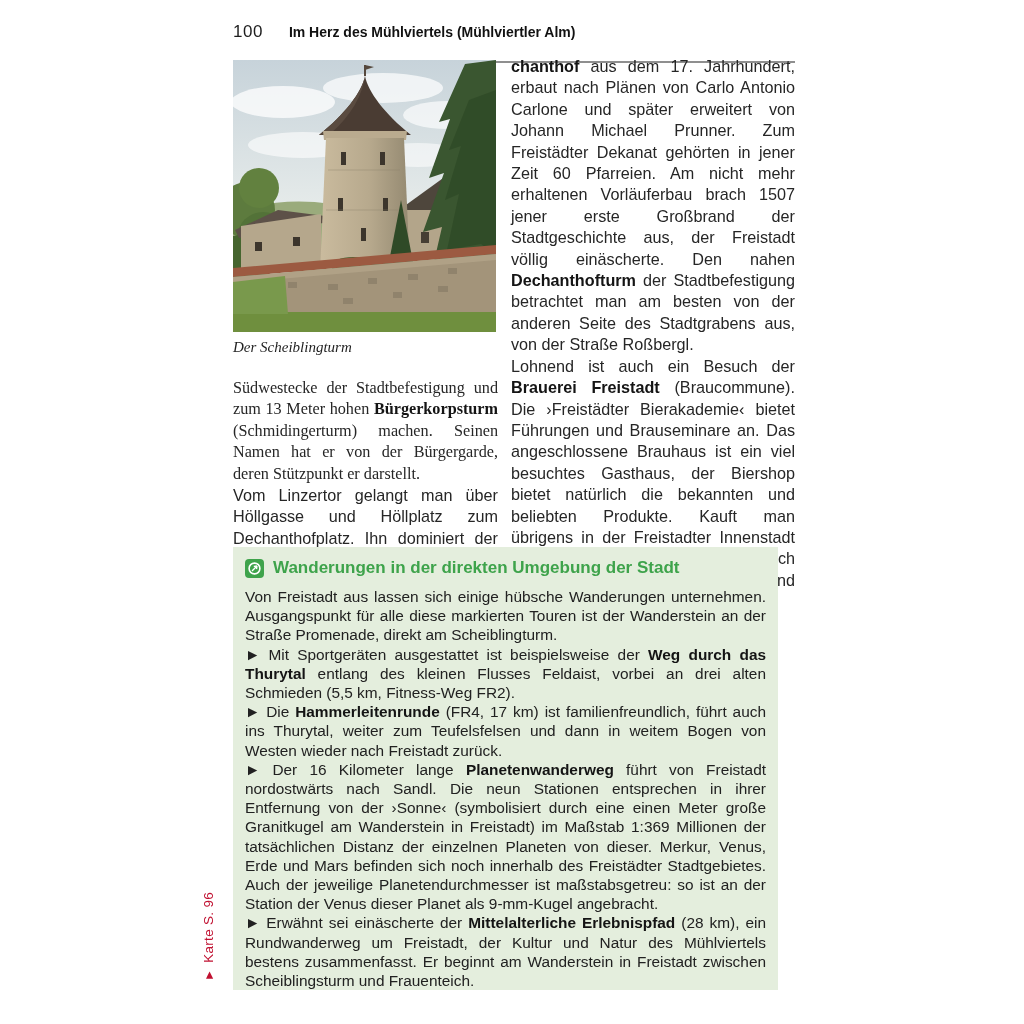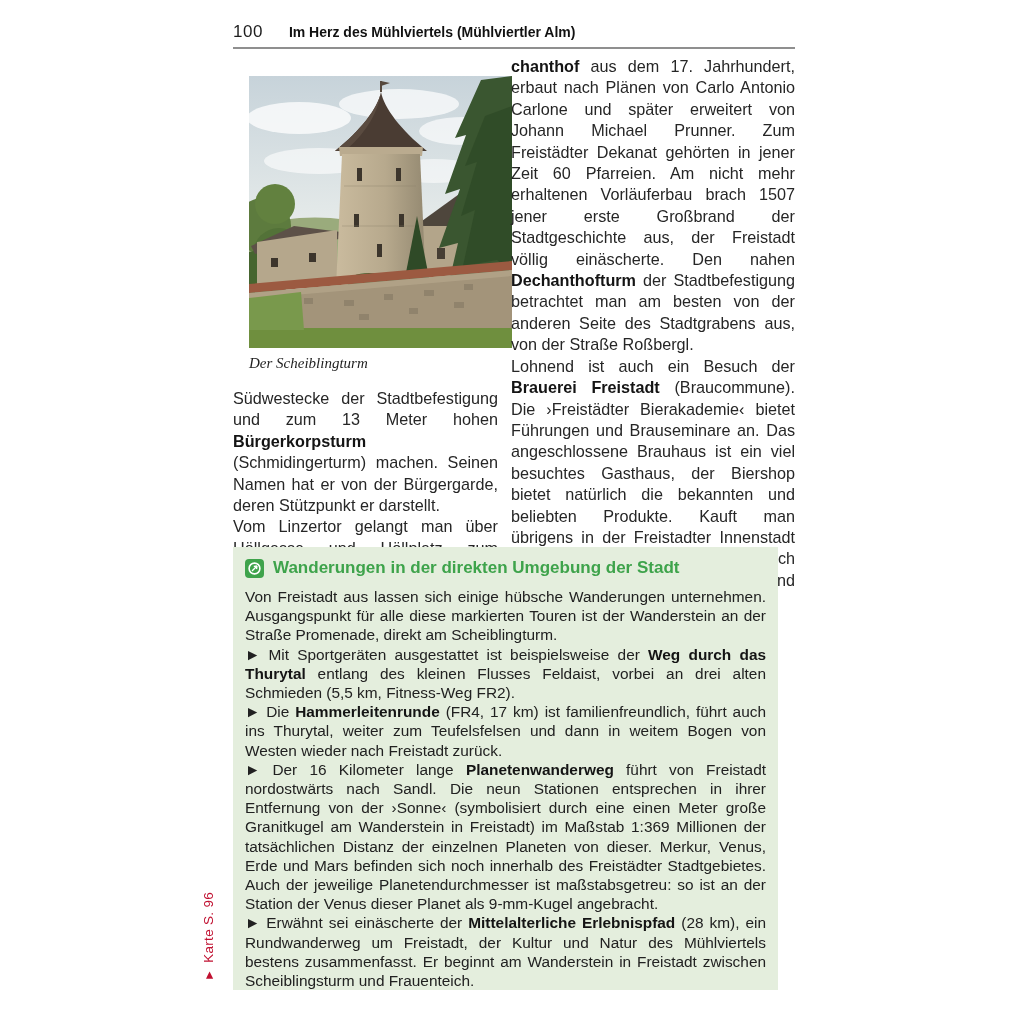--- a/index.html
+++ b/index.html
@@ -1,32 +1,32 @@
 <!DOCTYPE html>
 <html lang="de"><head>
 <meta charset="utf-8">
 <style>
   html,body{margin:0;padding:0;}
   body{width:1024px;height:1024px;background:#ffffff;font-family:"Liberation Sans",sans-serif;position:relative;overflow:hidden;}
   .page{position:absolute;inset:0;background:#ffffff;}
 
   
-  .page-header{position:absolute;left:233px;top:22px;width:562px;display:flex;align-items:baseline;gap:26px;border-bottom:2px solid #8f8f8f;padding-bottom:5px;}
+  .page-header{position:absolute;left:233px;top:22px;width:562px;display:flex;align-items:baseline;gap:26px;border-bottom:2px solid #8f8f8f;padding-bottom:19px;}
   .page-num{font-size:17px;color:#1d1d1d;font-weight:400;letter-spacing:.5px;}
   .chapter-title{font-size:14px;font-weight:bold;color:#111;margin:0;}
 
   
   .columns{position:absolute;left:233px;top:60px;width:562px;display:flex;gap:13px;}
   .col-left{width:265px;flex:0 0 265px;}
   .col-right{flex:1;margin-top:-4px;}
-  figure{margin:16px;}
+  figure{margin:0;}
   .photo-svg{display:block;width:263px;height:272px;}
   figcaption{font-family:"Liberation Serif",serif;font-style:italic;font-size:15px;color:#1f1f1f;margin-top:7px;}
   .body-p{font-size:16.2px;line-height:21.4px;text-align:justify;color:#262626;margin:0;hyphens:auto;-webkit-hyphens:auto;}
-  .col-left .body-p.first{margin-top:16px;}
+  .col-left .body-p.first{margin-top:22px;font-family:Liberation Serif, serif;}
   .b{font-weight:bold;color:#141414;}
 
   
   .infobox{position:absolute;left:233px;top:547px;width:545px;height:443px;box-sizing:border-box;background:#e4eedd;padding:9px 12px 8px 12px;}
   .infobox-head{display:flex;align-items:center;gap:9px;margin:2px 0 9px 0;}
   .tour-icon{width:19px;height:19px;border-radius:4px;background:#3ea34b;display:flex;align-items:center;justify-content:center;flex:0 0 19px;}
   .infobox-title{font-size:17px;font-weight:bold;color:#3ea34b;margin:0;}
   .info-p{font-size:15.4px;line-height:19.2px;text-align:justify;color:#212121;margin:0;hyphens:auto;-webkit-hyphens:auto;}
 
   

